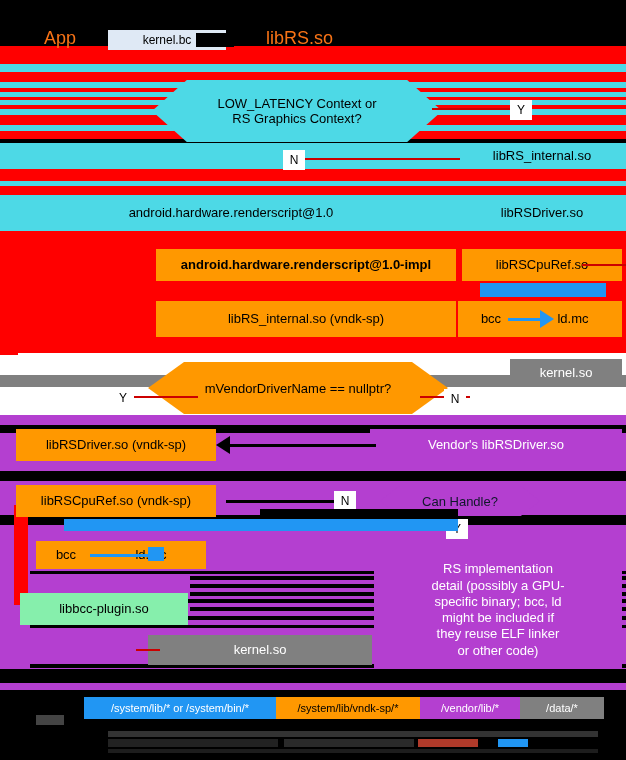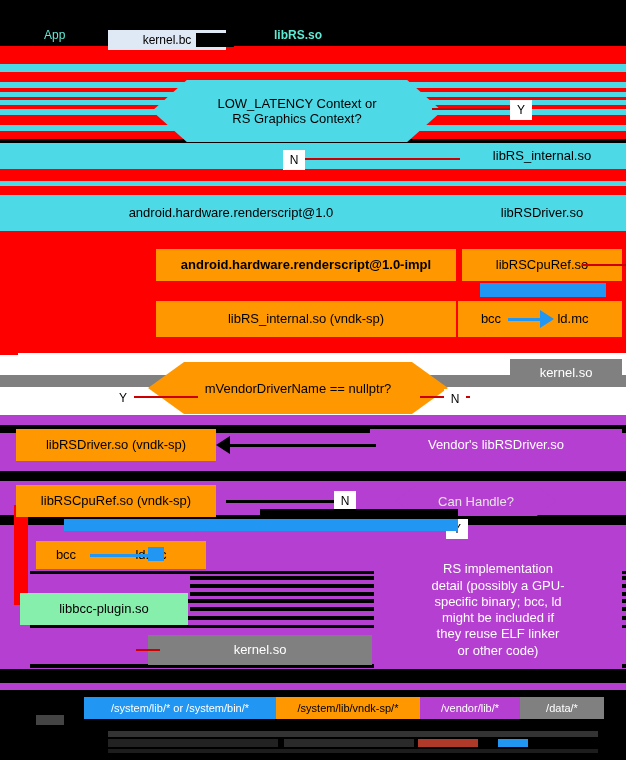--- a/index.html
+++ b/index.html
@@ -1,21 +1,21 @@
 <!DOCTYPE html>
 <html><head>
 <meta charset="utf-8">
 <style>
   html,body{margin:0;padding:0;background:#000;}
   body{width:626px;height:760px;position:relative;overflow:hidden;
        font-family:"Liberation Sans",sans-serif;color:#000;}
   #stage{position:absolute;left:0;top:0;width:626px;height:760px;background:#000;}
   .box{position:absolute;box-sizing:border-box;display:flex;align-items:center;
        justify-content:center;text-align:center;font-size:13px;line-height:1.25;}
-  .lbl{position:absolute;font-size:12px;color:#5eead4;}
+  .lbl{position:absolute;font-size:18px;color:#f97316;}
   .hex{position:absolute;display:flex;align-items:center;justify-content:center;
        text-align:center;font-size:13px;color:#000;
        clip-path:polygon(12% 0,88% 0,100% 50%,88% 100%,12% 100%,0 50%);}
   .bar{position:absolute;}
   .line{position:absolute;background:#c00;height:2px;}
   .lineb{position:absolute;background:#2196f3;height:3px;}
   .lineblk{position:absolute;background:#000;height:3px;}
   .arrowL{position:absolute;width:0;height:0;border-top:9px solid transparent;
           border-bottom:9px solid transparent;border-right:14px solid #000;}
   .arrowR{position:absolute;width:0;height:0;border-top:9px solid transparent;
@@ -81,21 +81,21 @@
 
   <div class="bar" style="left:0;top:265px;width:626px;height:5px;background:#ff0000;"></div>
   <div class="bar" style="left:0;top:340px;width:626px;height:6px;background:#ff0000;"></div>
 
   <div class="bar" style="left:14px;top:505px;width:14px;height:100px;background:#ff0000;"></div>
   <div class="bar" style="left:0;top:245px;width:18px;height:110px;background:#ff0000;"></div>
 
   <div class="lbl" style="left:44px;top:28px;">App</div>
   <div class="box" style="left:108px;top:30px;width:118px;height:20px;background:#dfe9f5;color:#000;font-size:12px;">kernel.bc</div>
   <div class="sq" style="left:196px;top:33px;width:38px;height:14px;"></div>
-  <div class="lbl" style="left:274px;top:28px;font-weight:bold;">libRS.so</div>
+  <div class="lbl" style="left:266px;top:28px;">libRS.so</div>
 
   <div class="hex" style="left:152px;top:80px;width:290px;height:62px;background:#4dd9e6;">
     <span style="white-space:pre-line;">LOW_LATENCY Context or
 RS Graphics Context?</span>
   </div>
   <div class="line" style="left:432px;top:108px;width:90px;"></div>
   <div class="box" style="left:510px;top:100px;width:22px;height:20px;background:#fff;font-size:12px;">Y</div>
   <div class="line" style="left:300px;top:158px;width:160px;"></div>
   <div class="box" style="left:283px;top:150px;width:22px;height:20px;background:#fff;font-size:12px;">N</div>
 
@@ -124,21 +124,21 @@
   <div class="box" style="left:112px;top:388px;width:22px;height:20px;background:#fff;font-size:12px;">Y</div>
   <div class="line" style="left:420px;top:396px;width:50px;"></div>
   <div class="box" style="left:444px;top:389px;width:22px;height:20px;background:#fff;font-size:12px;">N</div>
 
   <div class="box" style="left:370px;top:429px;width:252px;height:32px;background:#b43fd0;color:#fff;">Vendor's libRSDriver.so</div>
   <div class="box" style="left:16px;top:429px;width:200px;height:32px;background:#ff9800;">libRSDriver.so (vndk-sp)</div>
   <div class="lineblk" style="left:226px;top:444px;width:150px;"></div>
   <div class="arrowL" style="left:216px;top:436px;"></div>
 
   <div class="box" style="left:16px;top:485px;width:200px;height:32px;background:#ff9800;">libRSCpuRef.so (vndk-sp)</div>
-  <div class="hex" style="left:396px;top:486px;width:160px;height:30px;background:#b43fd0;color:#e5e5e5;">
+  <div class="hex" style="left:380px;top:486px;width:160px;height:30px;background:#b43fd0;color:#0f172a;">
     <span>Can Handle?</span>
   </div>
   <div class="lineblk" style="left:226px;top:500px;width:130px;background:#000;"></div>
   <div class="box" style="left:334px;top:491px;width:22px;height:20px;background:#fff;font-size:12px;">N</div>
   <div class="box" style="left:446px;top:519px;width:22px;height:20px;background:#fff;font-size:12px;">Y</div>
 
   <div class="bar" style="left:64px;top:519px;width:394px;height:12px;background:#2196f3;"></div>
   <div class="bar" style="left:260px;top:509px;width:198px;height:10px;background:#000;"></div>
 
   <div class="box" style="left:36px;top:541px;width:60px;height:28px;background:#ff9800;">bcc</div>

